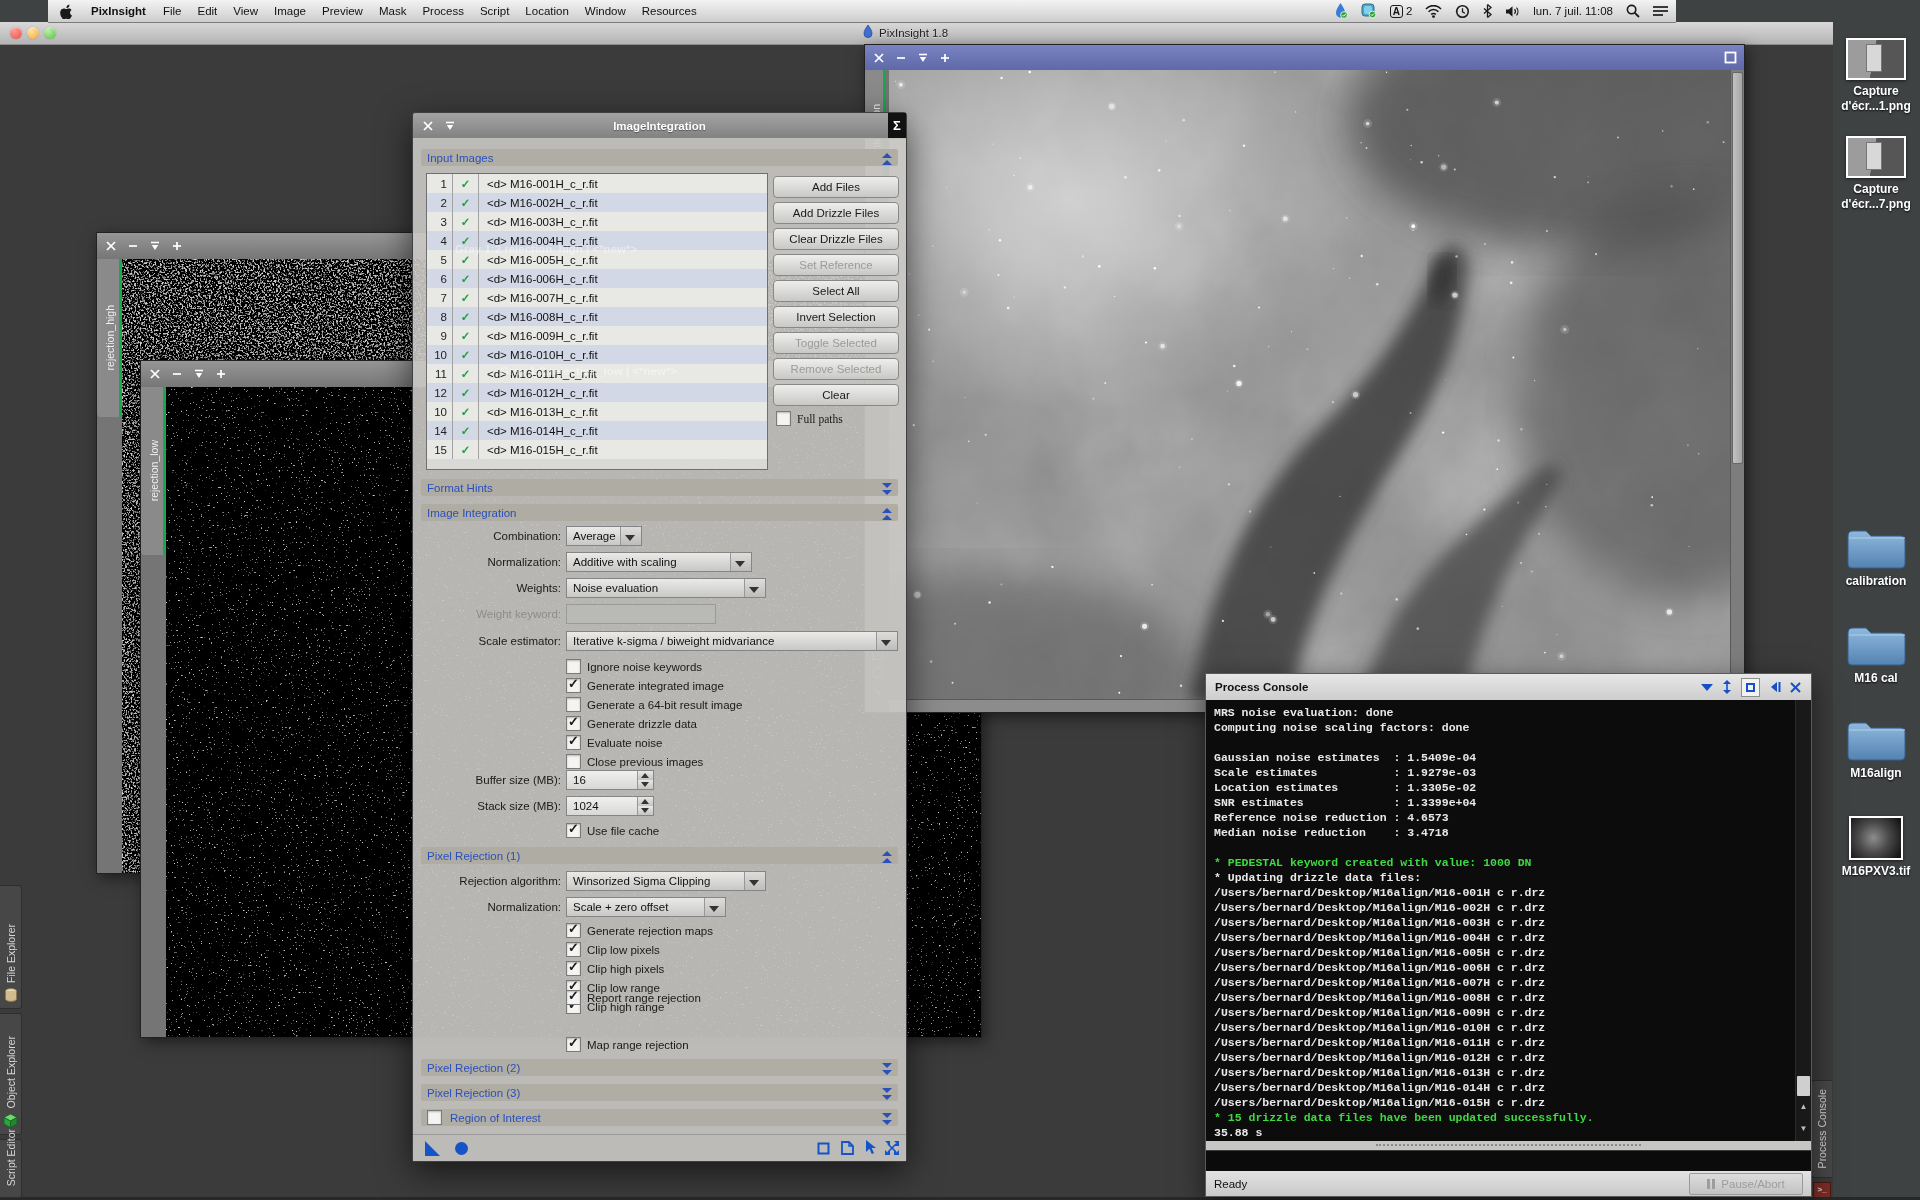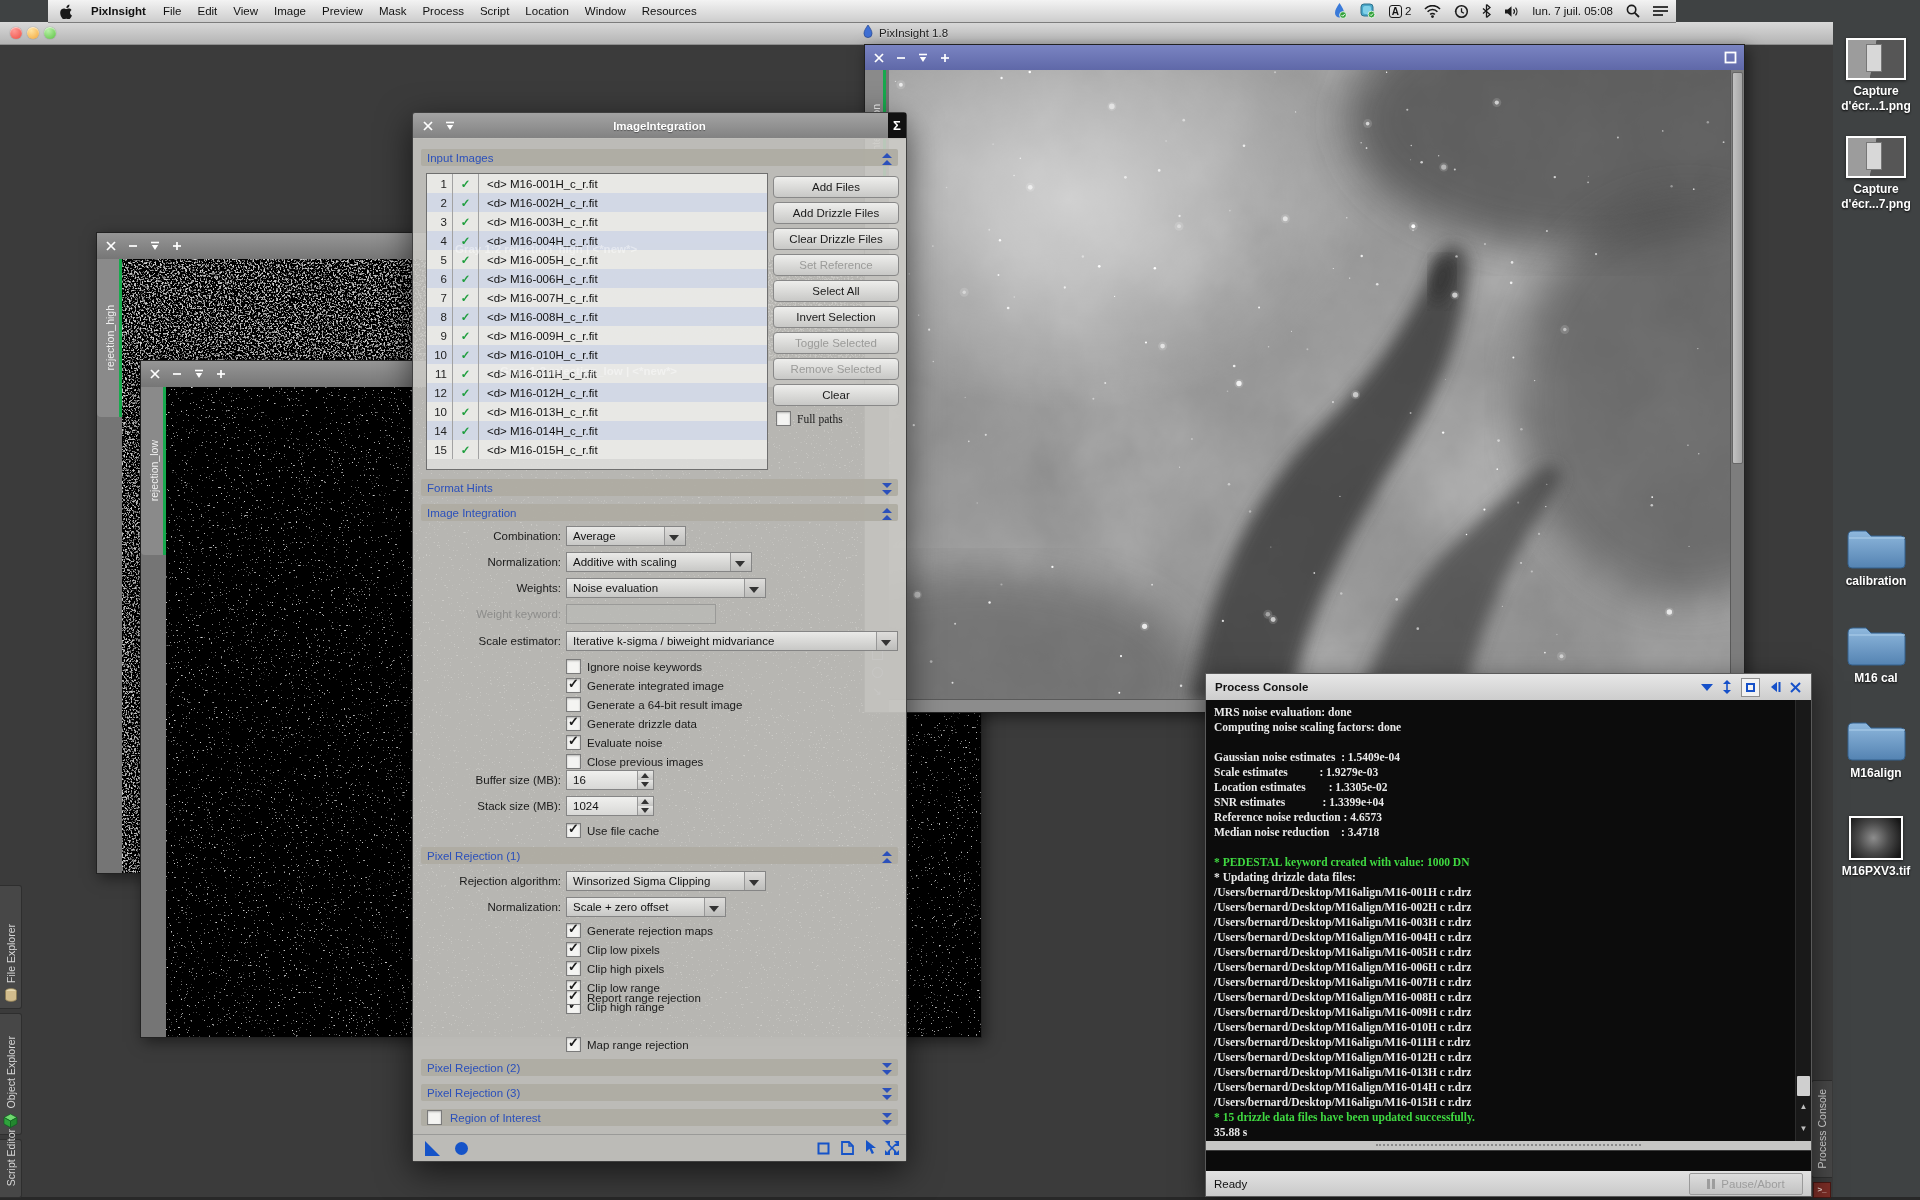--- a/index.html
+++ b/index.html
@@ -113,21 +113,21 @@
 
   
   .console{position:absolute;left:1205px;top:673px;width:607px;height:524px;z-index:7;
     border:1px solid #5a5a5a;box-shadow:0 8px 26px rgba(0,0,0,.55);box-sizing:border-box;background:#0c0c0c;}
   .con-tbar{position:absolute;left:0;top:0;right:0;height:26px;background:linear-gradient(#e7e7e7,#cdcdcd);
     border-bottom:1px solid #9a9a9a;display:flex;align-items:center;}
   .con-title{font-size:11.5px;font-weight:bold;color:#111;padding-left:9px;}
   .con-icons{margin-left:auto;display:flex;align-items:center;gap:9px;padding-right:10px;}
   .con-body{position:absolute;left:0;top:26px;right:0;height:441px;background:#0c0c0c;overflow:hidden;}
   #console-lines{position:absolute;left:8px;top:5px;right:20px;
-    font-family:Liberation Serif, serif;font-size:11.5px;font-weight:bold;line-height:15px;color:#e9e9e9;white-space:pre;}
+    font-family:Liberation Mono, monospace;font-size:11.5px;font-weight:bold;line-height:15px;color:#e9e9e9;white-space:pre;}
   .cline.green{color:#3fd941;}
   .con-scroll{position:absolute;right:0;top:0;bottom:0;width:15px;background:#191919;border-left:1px solid #2c2c2c;}
   .con-thumb{position:absolute;left:1px;right:1px;top:376px;height:20px;background:#cfcfcf;border-radius:1px;}
   .con-arrow{position:absolute;left:0;right:0;height:16px;display:flex;align-items:center;justify-content:center;color:#bdbdbd;font-size:8px;}
   .con-handle{position:absolute;left:0;right:0;top:467px;height:9px;background:#c6c6c4;}
   .con-handle::after{content:"";position:absolute;left:170px;right:170px;top:3px;border-top:2px dotted #8a8a8a;}
   .con-input{position:absolute;left:0;right:0;top:476px;height:23px;background:#0b0b0b;border-top:1px solid #3c3c3c;border-bottom:1px solid #3c3c3c;}
   .con-status{position:absolute;left:0;right:0;bottom:0;height:25px;background:linear-gradient(#e2e2e2,#c9c9c9);
     display:flex;align-items:center;font-size:11.5px;color:#111;padding:0 8px;box-sizing:border-box;}
   .pause-btn{margin-left:auto;width:112px;height:20px;border:1px solid #9a9a9a;border-radius:2px;
@@ -249,21 +249,21 @@
       </span>
       <span class="mr-icon">
         <svg width="15" height="13" viewBox="0 0 15 13">
             <path d="M1,4.5 h2.8 L7.5,1.2 v10.6 L3.8,8.5 H1 Z" fill="#1a1a1a"></path>
             <g fill="none" stroke="#1a1a1a" stroke-width="1.2">
               <path d="M9.5,4.2 a3.5,3.5 0 0 1 0,4.6"></path>
               <path d="M11.5,2.6 a6,6 0 0 1 0,7.8"></path>
             </g>
           </svg>
       </span>
-      <span class="clock">lun. 7 juil.  05:08</span>
+      <span class="clock">lun. 7 juil.  11:08</span>
       <span class="mr-icon">
         <svg width="14" height="14" viewBox="0 0 14 14">
             <circle cx="5.6" cy="5.6" r="4.2" fill="none" stroke="#1a1a1a" stroke-width="1.6"></circle>
             <path d="M8.8,8.8 L13,13" stroke="#1a1a1a" stroke-width="1.8"></path>
           </svg>
       </span>
       <span class="mr-icon">
         <svg width="15" height="12" viewBox="0 0 15 12">
             <g stroke="#1a1a1a" stroke-width="1.7">
               <path d="M0,2 h15"></path>
@@ -757,21 +757,21 @@
       </div>
       <div class="secbar" style="top:366px;">
         <span>Image Integration</span>
           <span class="chev up">
             <i></i>
             <i></i>
           </span>
       </div>
 
       <span class="flabel" style="top:392px;">Combination:</span>
-      <div class="dd" style="left:153px;top:388px;width:120px;">
+      <div class="dd" style="left:153px;top:388px;width:76px;">
         <span class="ddtext">Average</span>
           <span class="ddarr"></span>
       </div>
       <span class="flabel" style="top:418px;">Normalization:</span>
       <div class="dd" style="left:153px;top:414px;width:186px;">
         <span class="ddtext">Additive with scaling</span>
           <span class="ddarr"></span>
       </div>
       <span class="flabel" style="top:444px;">Weights:</span>
       <div class="dd" style="left:153px;top:440px;width:200px;">

